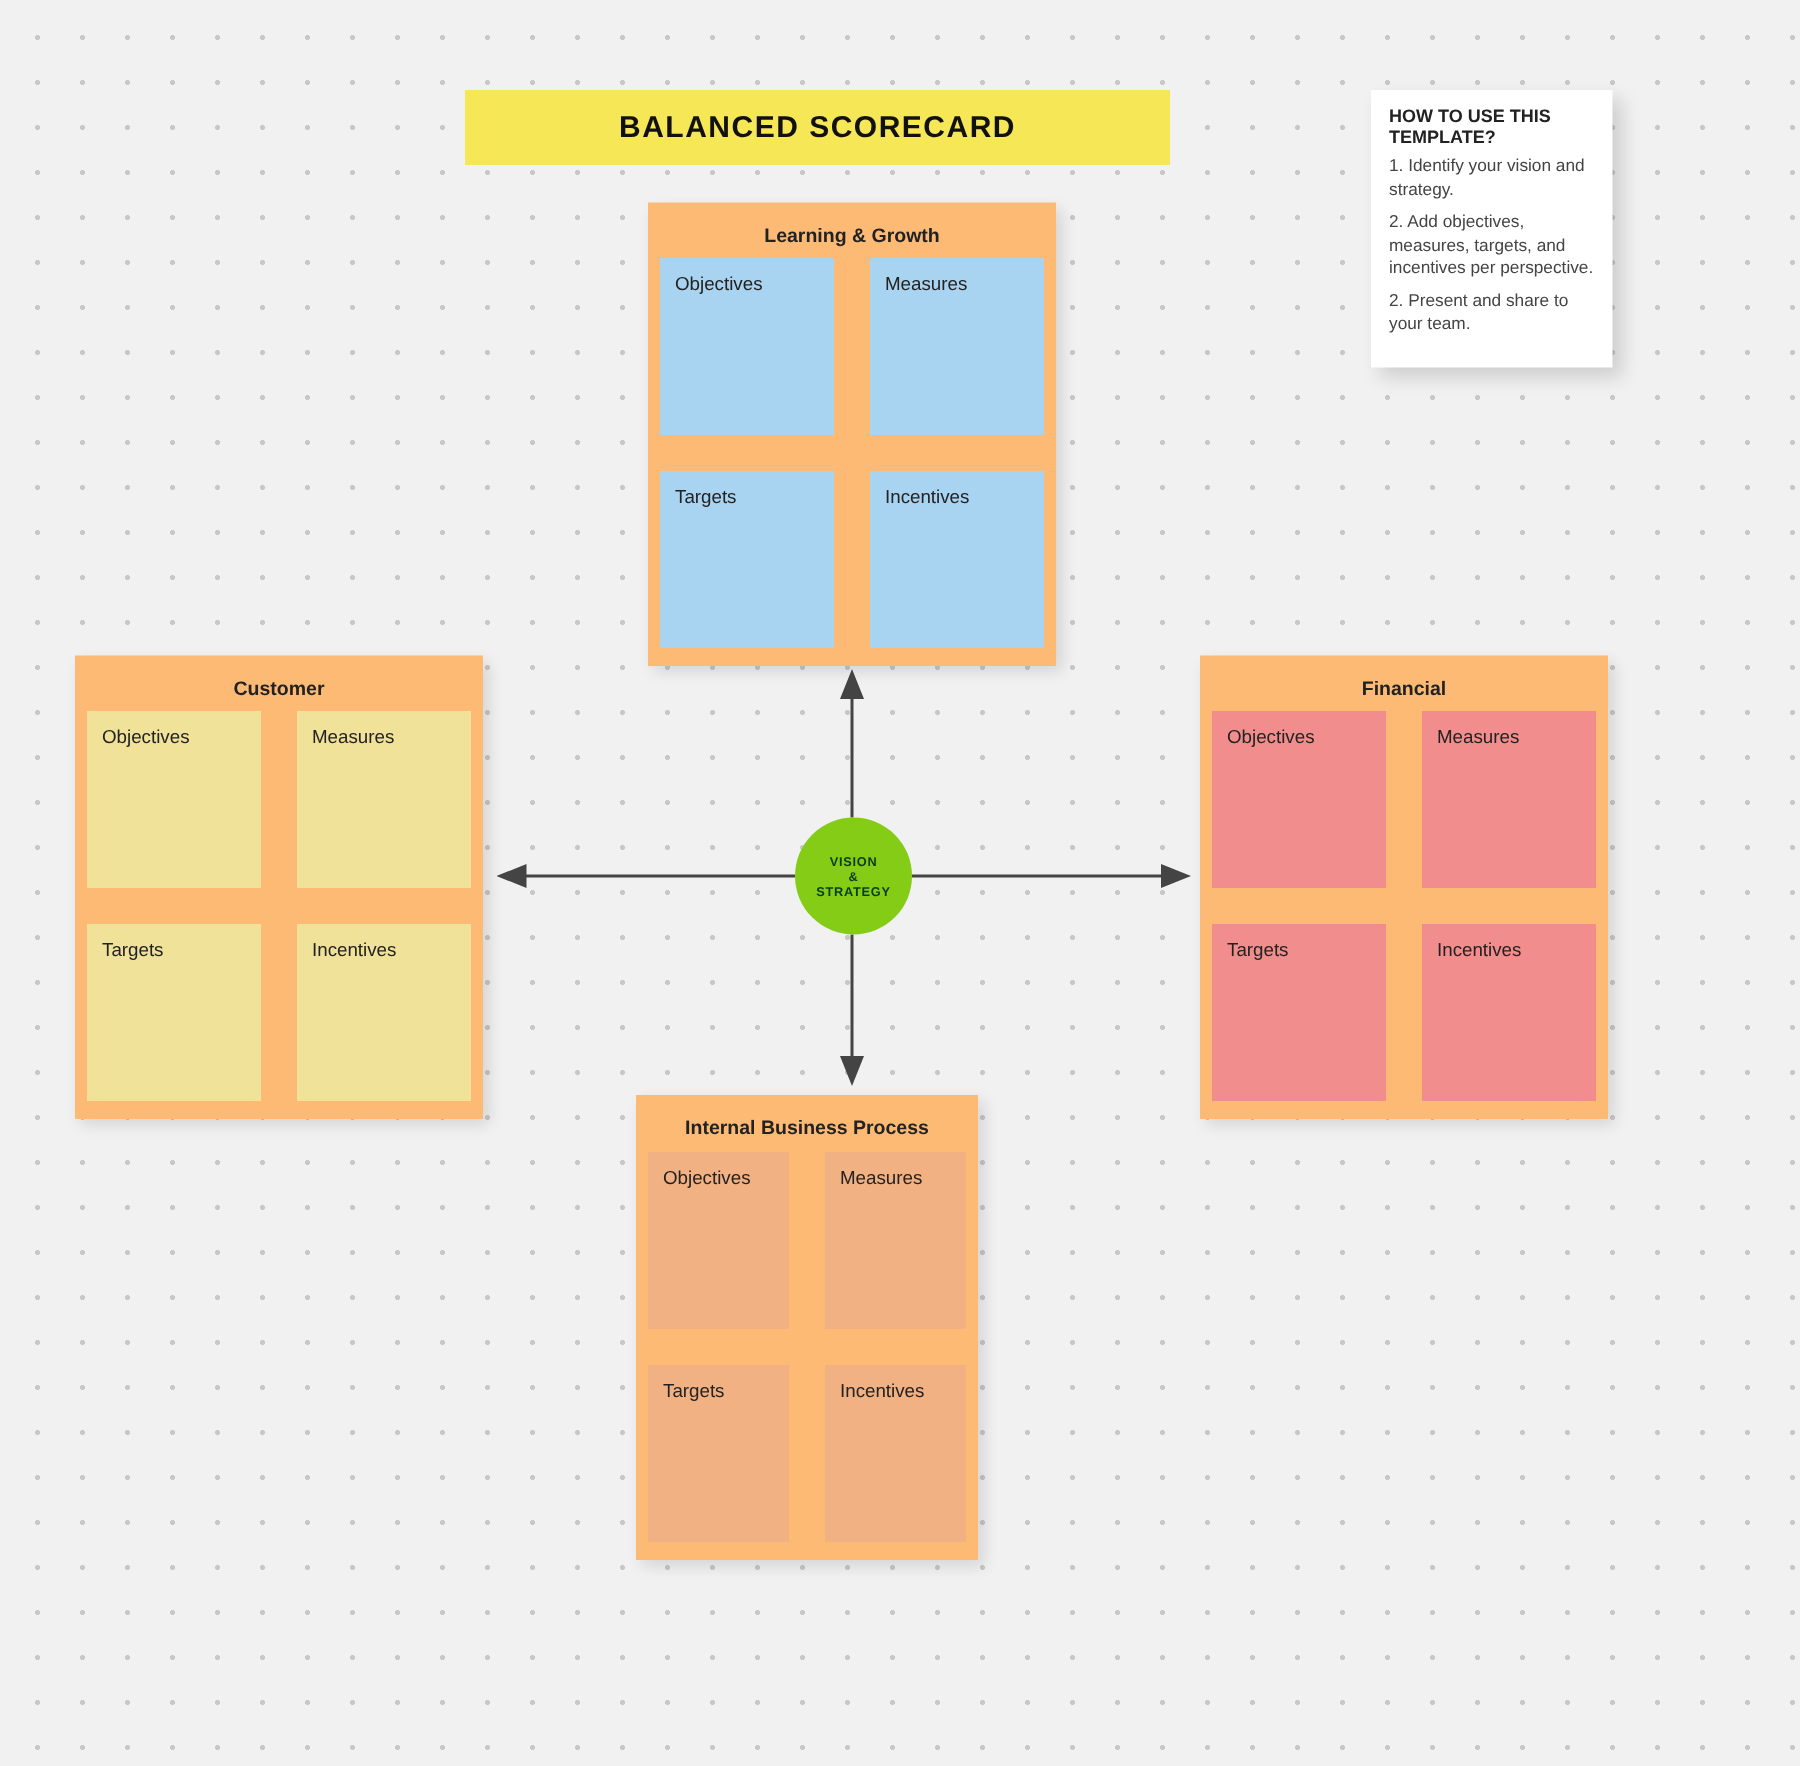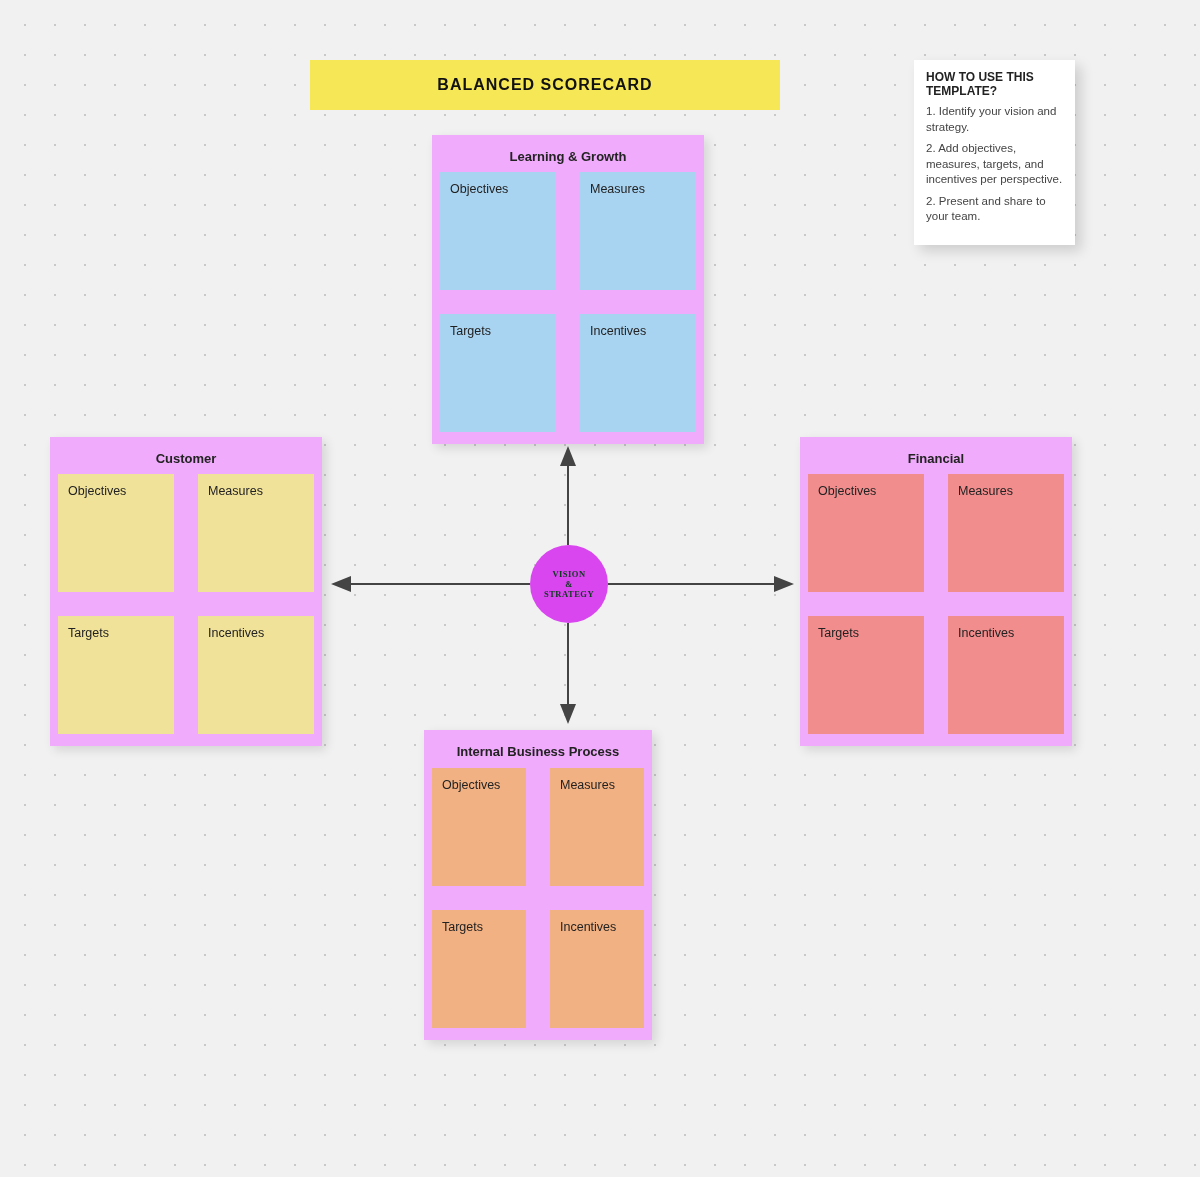--- a/index.html
+++ b/index.html
@@ -22,21 +22,21 @@
     position: absolute;
     left: 310px;
     top: 60px;
     width: 470px;
     height: 50px;
     background: #f6e756;
     display: flex;
     align-items: center;
     justify-content: center;
     font-weight: 700;
-    font-size: 16px;
+    font-size: 20px;
     letter-spacing: 1px;
     color: #111;
   }
   .help-card {
     position: absolute;
     right: 125px;
     top: 60px;
     width: 161px;
     background: #fff;
     padding: 10px 12px 14px;
@@ -50,21 +50,21 @@
     font-size: 12px;
   }
   .help-card .help-step {
     margin-bottom: 6px;
     line-height: 1.35;
     font-size: 11.5px;
     color: #444;
   }
   .panel {
     position: absolute;
-    background: #f0abfc;
+    background: #fdba74;
     box-shadow: 4px 4px 10px rgba(0,0,0,0.12);
     padding: 8px 8px 12px;
   }
   .panel-title {
     text-align: center;
     font-weight: 600;
     font-size: 13px;
     color: #222;
     padding: 6px 0 8px;
   }
@@ -93,31 +93,30 @@
   .panel-bottom { left: 424px; top: 730px;  width: 228px; }
 
   .panel-bottom .panel-title { line-height: 1.25; }
 
   
   .center-circle {
     position: absolute;
     left: 530px; top: 545px;
     width: 78px; height: 78px;
     border-radius: 50%;
-    background: #d946ef;
+    background: #84cc16;
     display: flex;
     align-items: center;
     justify-content: center;
     text-align: center;
     font-size: 8.5px;
     font-weight: 700;
     letter-spacing: 0.5px;
     color: #0b3c1b;
     line-height: 1.2;
-    font-family: Liberation Serif, serif;
   }
 
   
   svg.arrows {
     position: absolute;
     top: 0; left: 0;
     width: 1200px;
     height: 1177px;
     pointer-events: none;
   }

